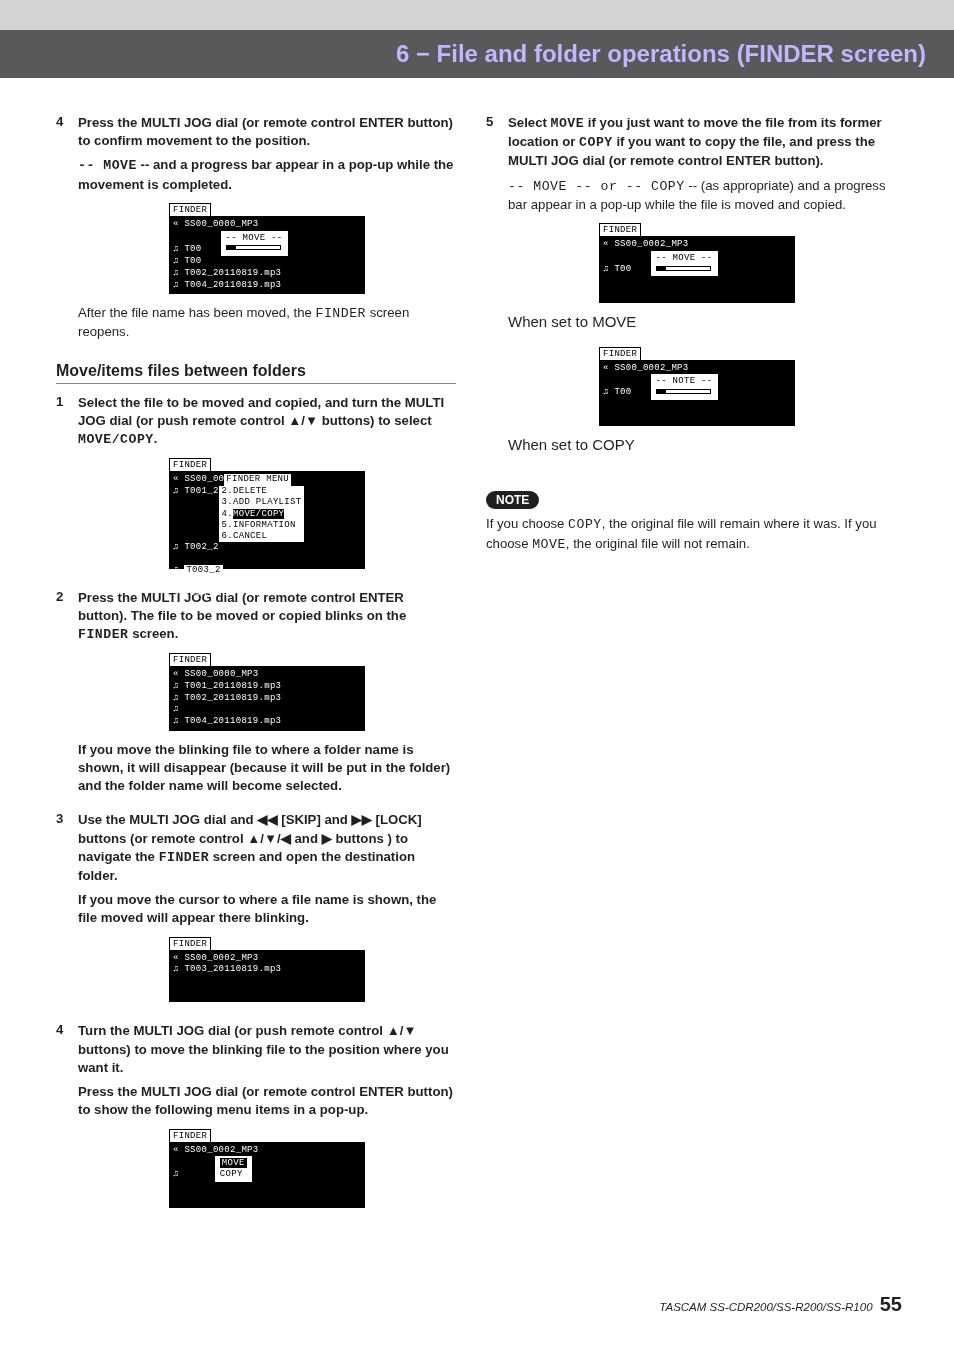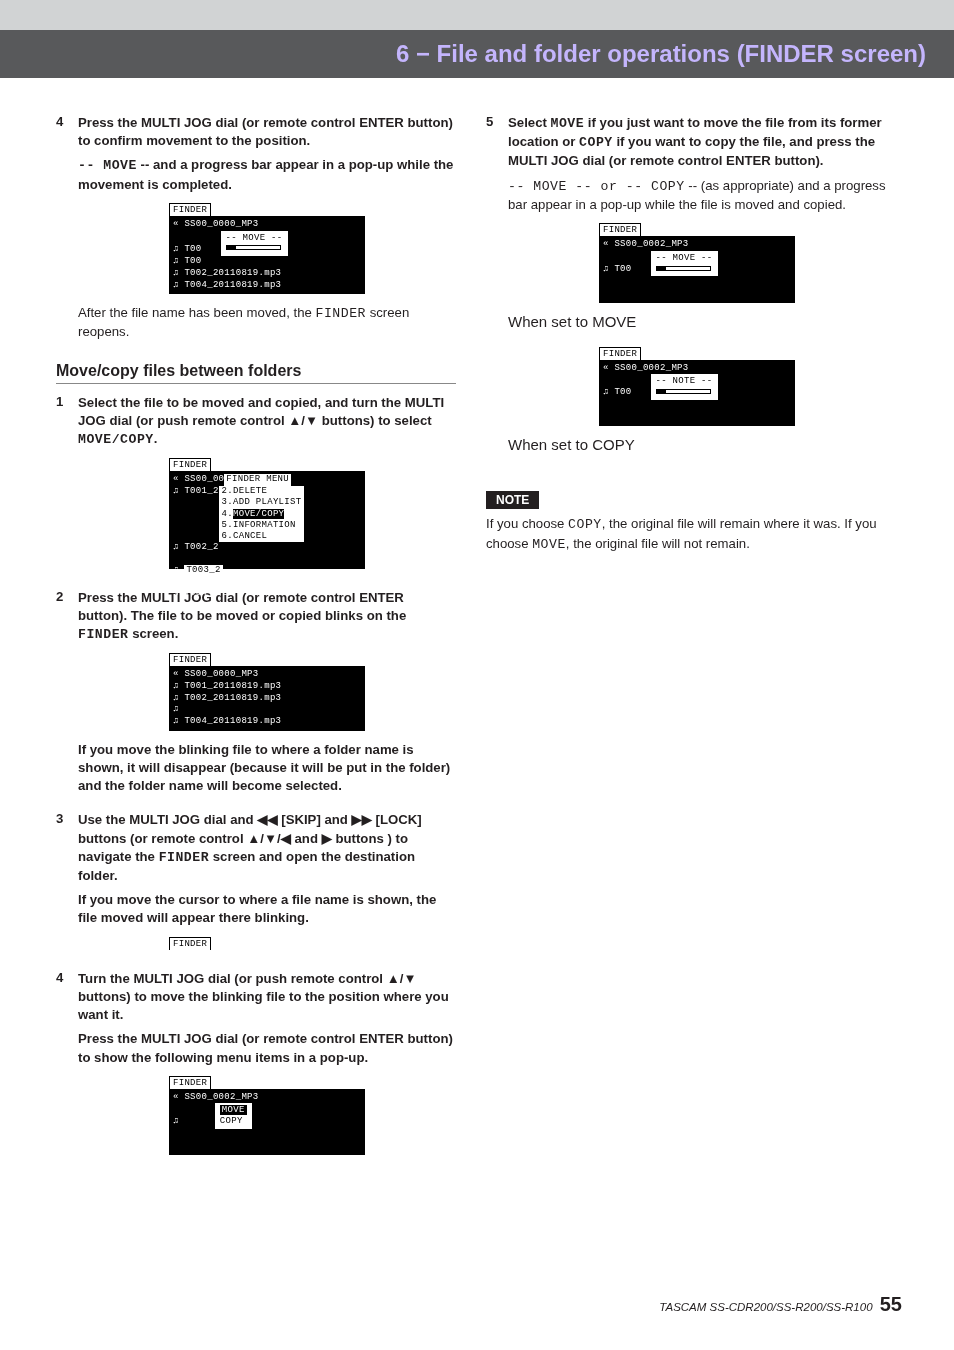--- a/index.html
+++ b/index.html
@@ -127,20 +127,21 @@
   .plain { font-weight: normal; }
   .note-tag {
     display: inline-block;
     background: #231f20;
     color: #fff;
     font-weight: bold;
     padding: 2px 10px;
     font-size: 12px;
     margin-top: 14px;
     margin-bottom: 6px;
+    border-radius: 9px;
   }
   .caption {
     text-align: left;
     font-size: 15px;
     margin: 4px 0 14px 0;
   }
   .footer {
     position: absolute;
     bottom: 34px;
     right: 52px;
@@ -184,21 +185,21 @@
 <span>♫ T00</span>
 <span>♫ T002_20110819.mp3</span>
 <span>♫ T004_20110819.mp3</span></div>
         </div>
         <p class="plain">
           <span>After the file name has been moved, the </span><span class="mono">FINDER</span><span> screen reopens.</span>
         </p>
       </div>
     </div>
 
-    <div class="section-heading">Move/copy files between folders</div>
+    <div class="section-heading">Move/items files between folders</div>
 
     <div class="step">
       <div class="step-num">1</div>
       <div class="step-body">
         <p class="bold">
           <span>Select the file to be moved and copied, and turn the MULTI JOG dial (or push remote control </span><span class="arrow">▲</span><span>/</span><span class="arrow">▼</span><span> buttons) to select </span><span class="mono">MOVE/COPY</span><span>.</span>
         </p>
         <div class="screenshot">
           <div class="ss-title">FINDER</div>
           <div class="ss-body"><span>« SS00_00</span><span class="ss-inv">FINDER MENU</span>
@@ -234,20 +235,24 @@
 
     <div class="step">
       <div class="step-num">3</div>
       <div class="step-body">
         <p class="bold">
           <span>Use the MULTI JOG dial and </span><span class="arrow">◀◀</span><span> [SKIP] and </span><span class="arrow">▶▶</span><span> [LOCK] buttons (or remote control </span><span class="arrow">▲</span><span>/</span><span class="arrow">▼</span><span>/</span><span class="arrow">◀</span><span> and </span><span class="arrow">▶</span><span> buttons ) to navigate the </span><span class="mono">FINDER</span><span> screen and open the destination folder.</span>
         </p>
         <p class="bold">If you move the cursor to where a file name is shown, the file moved will appear there blinking.</p>
         <div class="screenshot">
           <div class="ss-title">FINDER</div>
+          <div class="ss-body"><span>« SS00_0002_MP3</span>
+<span>♫ T003_20110819.mp3</span>
+
+ </div>
         </div>
       </div>
     </div>
 
     <div class="step">
       <div class="step-num">4</div>
       <div class="step-body">
         <p class="bold">
           <span>Turn the MULTI JOG dial (or push remote control </span><span class="arrow">▲</span><span>/</span><span class="arrow">▼</span><span> buttons) to move the blinking file to the position where you want it.</span>
         </p>

